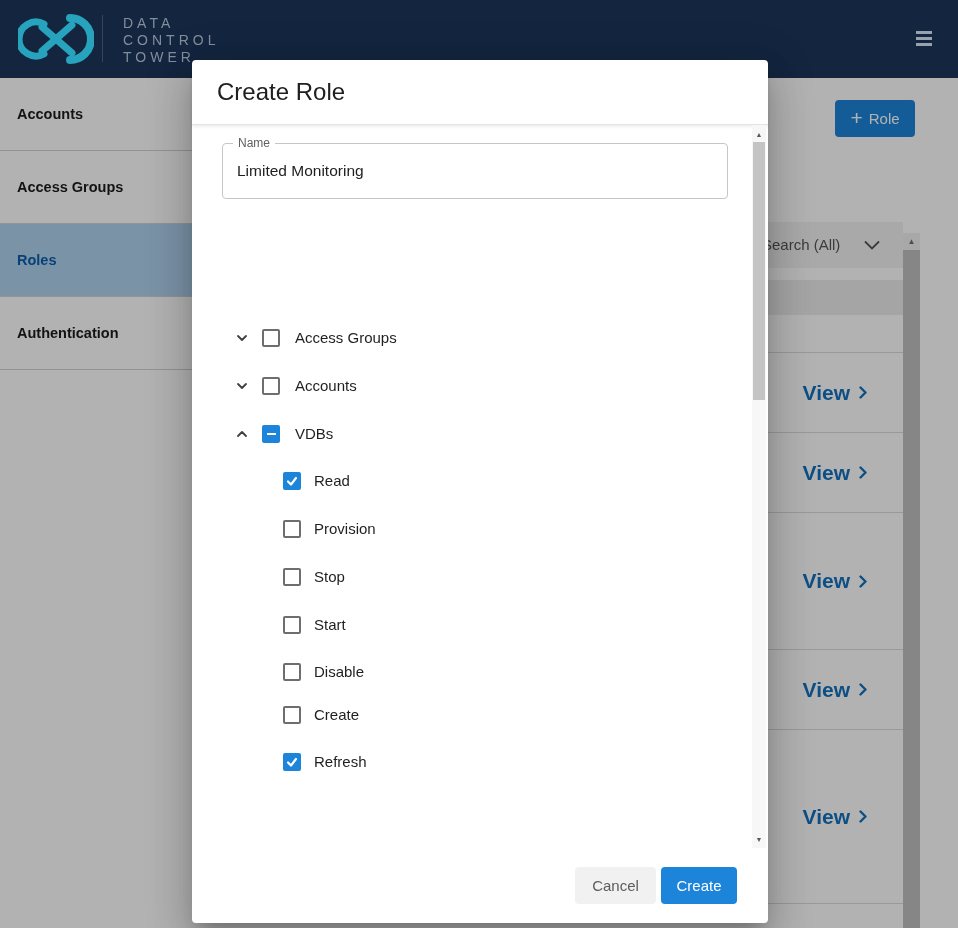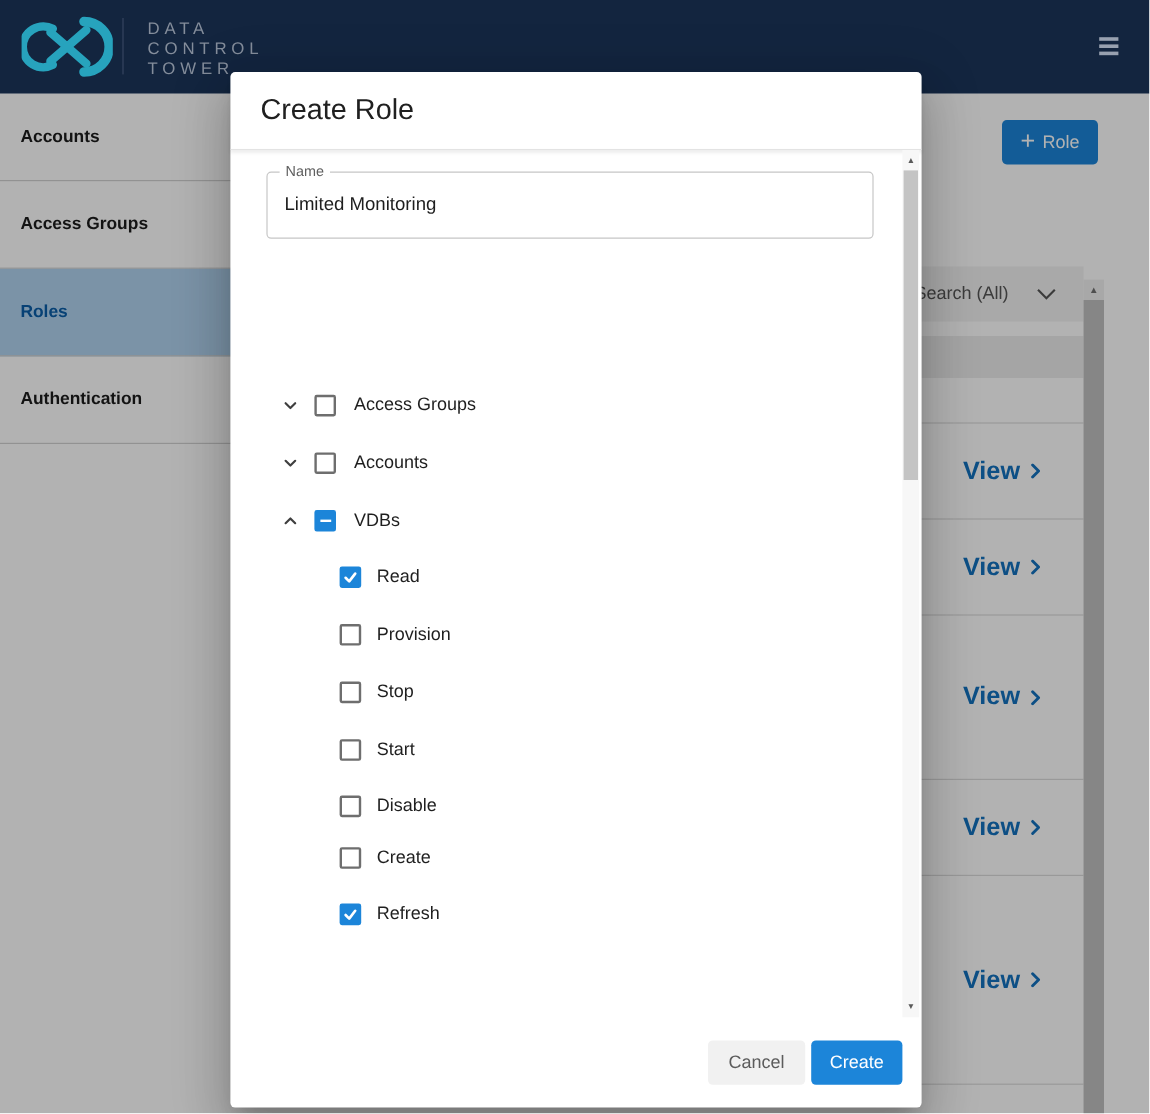--- a/index.html
+++ b/index.html
@@ -94,21 +94,21 @@
   .trow.child .tlabel { left:122px; }
 
   
   .modal-scrollbar { position:absolute; right:2px; top:0; width:14px; height:723px; background:#F7F7F7; }
   .modal-scrollbar .arrow { position:absolute; left:0; width:14px; height:14px; display:flex;
     align-items:center; justify-content:center; font-size:7px; color:#5A5A5A; }
   .modal-scrollbar .arrow.down { bottom:2px; }
   .modal-scrollbar .thumb { position:absolute; left:1px; top:17px; width:12px; height:258px; background:#C4C4C4; }
 
   .modal-footer { position:absolute; left:0; bottom:0; right:0; height:75px; display:flex;
-    align-items:center; justify-content:flex-end; gap:5px; padding-right:16px; border-radius:0 0 4px 4px; }
+    align-items:center; justify-content:flex-end; gap:5px; padding-right:31px; border-radius:0 0 4px 4px; }
   .btn { height:37px; border:none; border-radius:4px; font-size:15px; cursor:pointer; font-family:inherit; }
   .btn-cancel { width:81px; background:#F1F1F1; color:#5C5C5C; }
   .btn-create { width:76px; background:#1C85D9; color:#fff; }
 </style>
 </head>
 <body>
 
 <div class="screen">
 
   <div class="appbar">

